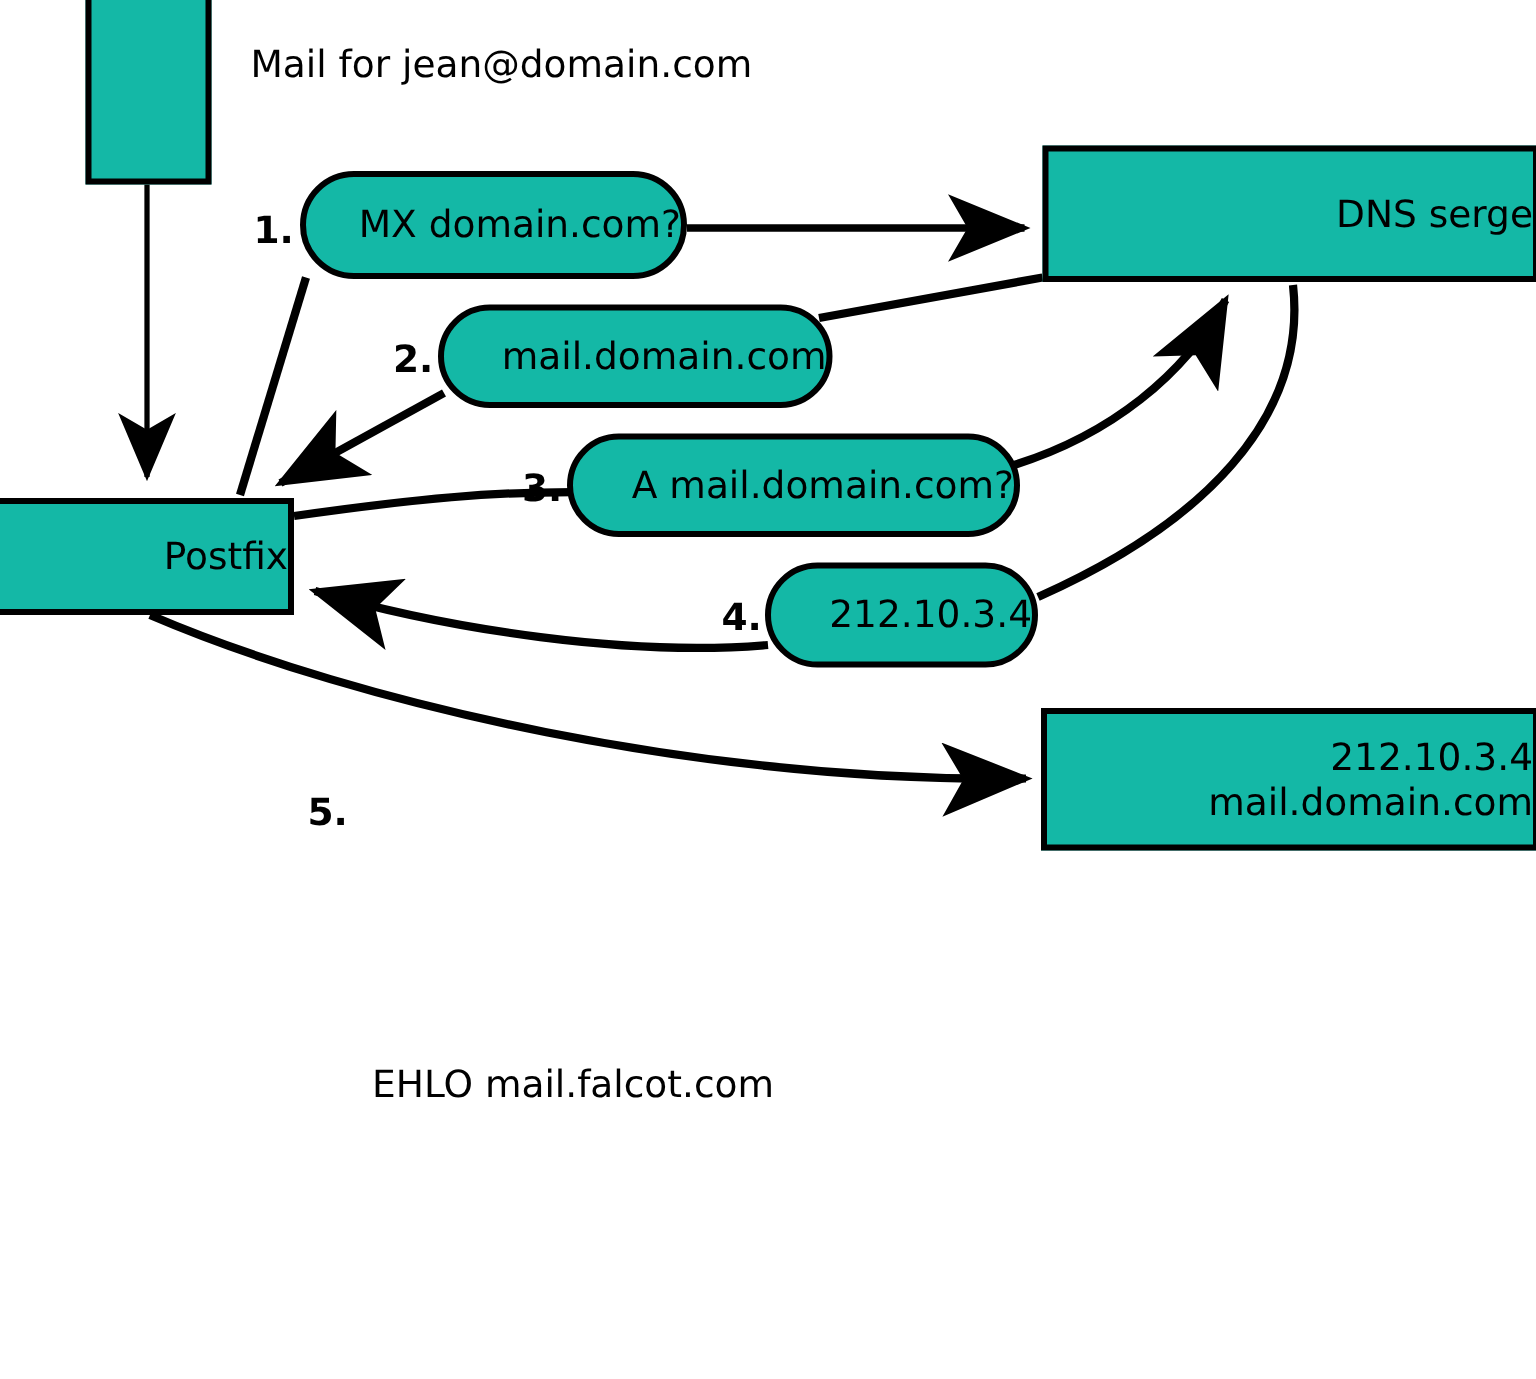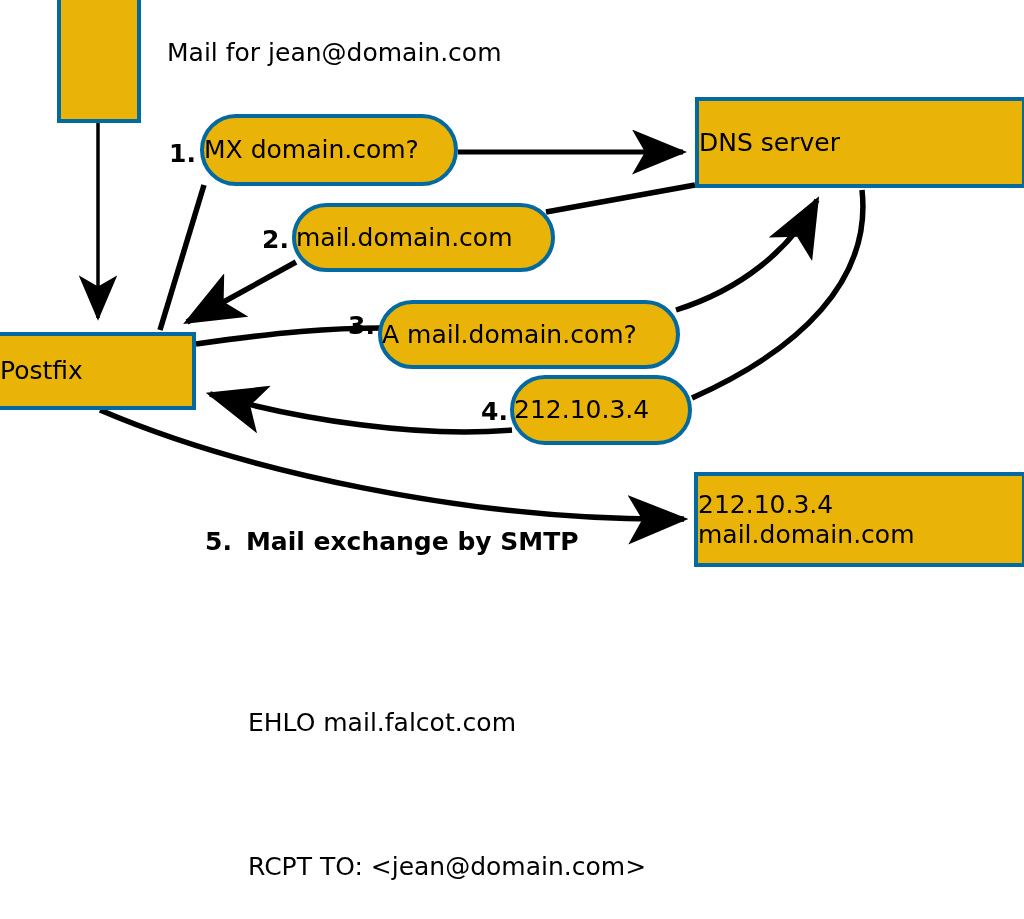--- a/index.html
+++ b/index.html
@@ -23,25 +23,25 @@
     position: absolute;
     left: 0;
     top: 0;
     width: 1024px;
     height: 919px;
     pointer-events: none;
   }
   .node {
     position: absolute;
     box-sizing: border-box;
-    background: #eab308;
-    border: 4px solid #0369a1;
+    background: #14b8a6;
+    border: 4px solid #000000;
     display: flex;
     flex-direction: column;
-    align-items: flex-start;
+    align-items: flex-end;
     justify-content: center;
     text-align: center;
     z-index: 3;
   }
   .node.rect {
     border-radius: 0;
   }
   .node.pill {
     border-radius: 40px;
   }
@@ -125,58 +125,56 @@
 
   <div class="node rect" style="left:57px; top:-18px; width:84px; height:141px;">
     <span class="node-label"></span>
   </div>
 
   <div class="node rect" style="left:-4px; top:332px; width:200px; height:78px;">
     <span class="node-label">Postfix</span>
   </div>
 
   <div class="node rect" style="left:695px; top:97px; width:331px; height:91px;">
-    <span class="node-label">DNS server</span>
+    <span class="node-label">DNS serge</span>
   </div>
 
   <div class="node rect" style="left:694px; top:472px; width:332px; height:95px;">
     <span class="node-label">212.10.3.4</span>
     <span class="node-label">mail.domain.com</span>
   </div>
 
   <div class="step-num" style="left:169px; top:139px;">1.</div>
   <div class="node pill" style="left:200px; top:114px; width:258px; height:72px;">
     <span class="node-label">MX domain.com?</span>
   </div>
 
   <div class="step-num" style="left:262px; top:225px;">2.</div>
   <div class="node pill" style="left:292px; top:203px; width:263px; height:69px;">
     <span class="node-label">mail.domain.com</span>
   </div>
 
   <div class="step-num" style="left:348px; top:311px;">3.</div>
-  <div class="node pill" style="left:378px; top:300px; width:302px; height:69px;">
+  <div class="node pill" style="left:378px; top:289px; width:302px; height:69px;">
     <span class="node-label">A mail.domain.com?</span>
   </div>
 
   <div class="step-num" style="left:481px; top:397px;">4.</div>
   <div class="node pill" style="left:510px; top:375px; width:182px; height:70px;">
     <span class="node-label">212.10.3.4</span>
   </div>
 
-  <div class="free-text" style="left:167px; top:38px;">Mail for jean@domain.com</div>
+  <div class="free-text" style="left:167px; top:28px;">Mail for jean@domain.com</div>
 
   <div class="smtp-step" style="left:205px; top:527px;">
     <span class="num">5.</span>
-    <span class="txt">Mail exchange by SMTP</span>
   </div>
 
   <div class="transcript" style="left:248px; top:595px;">
     <div>EHLO mail.falcot.com</div>
-    <div>RCPT TO: &lt;jean@domain.com&gt;</div>
     
     
     
     
     
     
     
   </div>
 
 </div>

